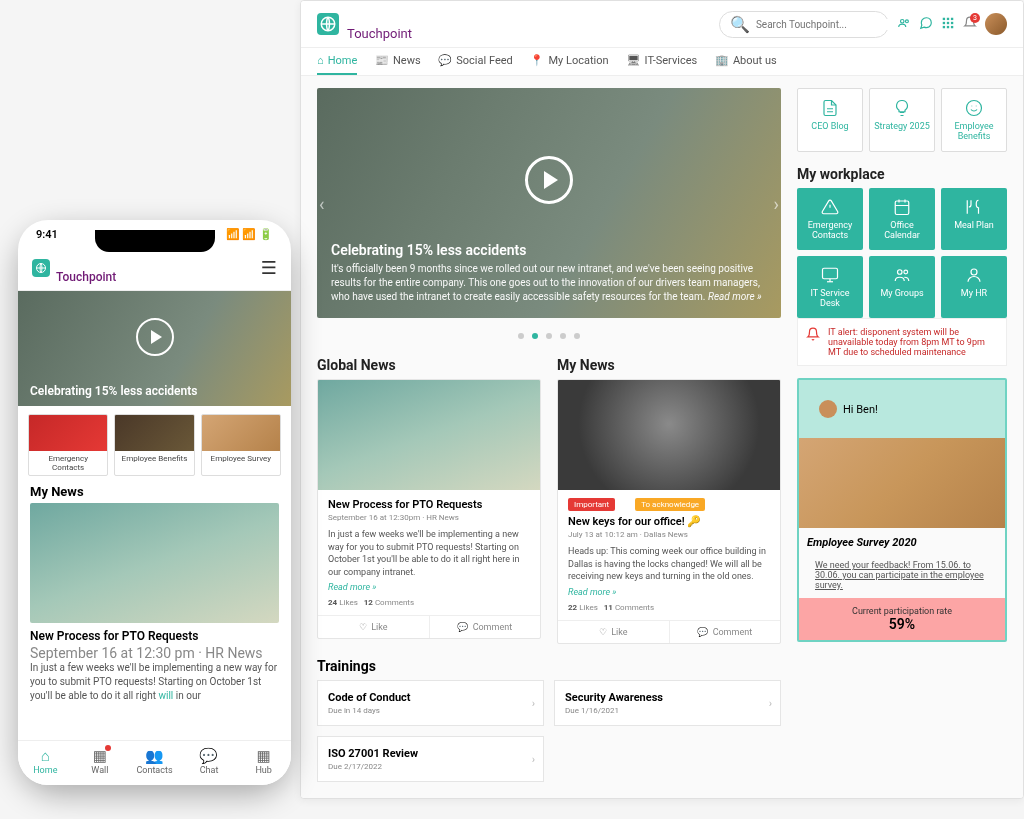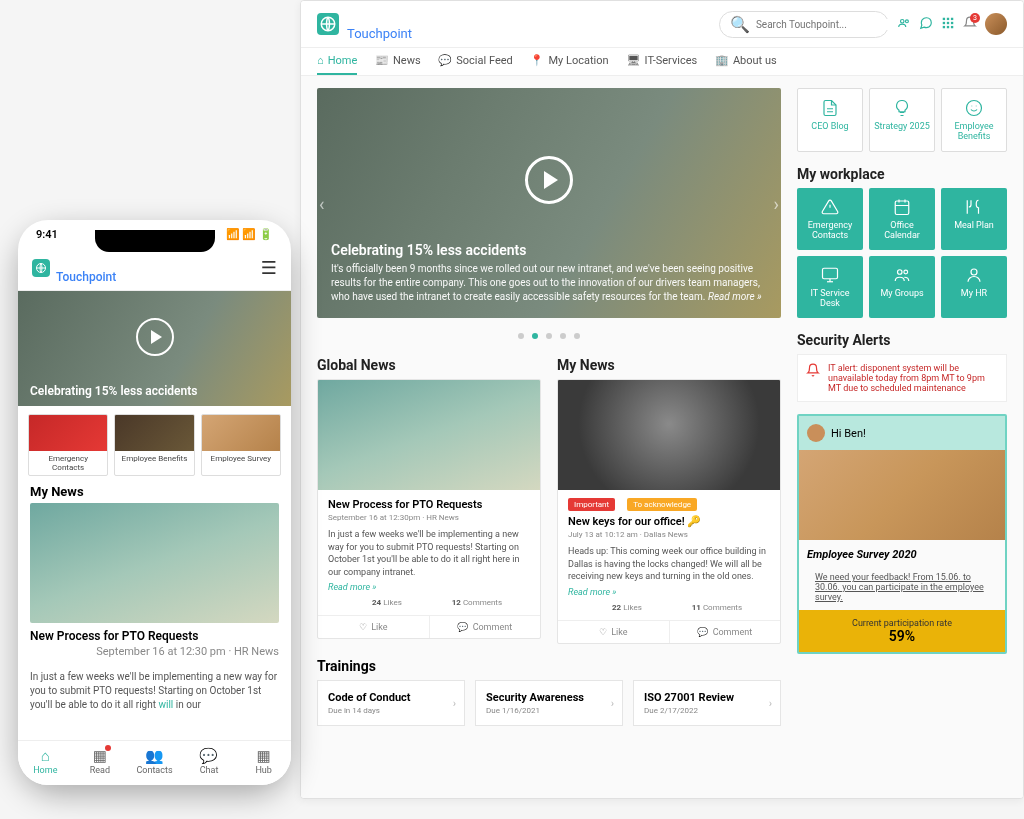--- a/index.html
+++ b/index.html
@@ -6,21 +6,21 @@
 body { background: #f5f5f5; width: 1024px; height: 819px; position: relative; overflow: hidden; }
 
 
 .desktop-frame { position: absolute; top: 0; left: 300px; right: 0; bottom: 20px; background: #fff; border: 1px solid #e0e0e0; border-radius: 4px; overflow: hidden; display: flex; flex-direction: column; box-shadow: 0 2px 8px rgba(0,0,0,0.06); }
 .desktop-body { padding: 12px 16px; overflow: auto; background: #fafafa; flex: 1; }
 
 
 .top-bar { display: flex; align-items: center; justify-content: space-between; padding: 6px 16px; border-bottom: 1px solid #eee; background: #fff; }
 .brand { display: flex; align-items: center; gap: 8px; }
 .brand-logo { width: 22px; height: 22px; background: #2fb5a0; border-radius: 4px; display: flex; align-items: center; justify-content: center; color: #fff; font-size: 13px; }
-.brand-name { font-size: 13px; color: #3b82f6; margin-top: 19px; }
+.brand-name { font-size: 13px; color: #701a75; margin-top: 19px; }
 .top-right { display: flex; align-items: center; gap: 8px; }
 .search-box { border: 1px solid #ddd; border-radius: 14px; padding: 3px 10px; display: flex; align-items: center; gap: 6px; width: 170px; }
 .search-box input { border: none; outline: none; font-size: 10px; flex: 1; color: #888; }
 .icon-btn { color: #888; font-size: 13px; cursor: pointer; position: relative; }
 .badge-dot { position: absolute; top: -3px; right: -3px; background: #e53935; color: #fff; border-radius: 50%; font-size: 7px; width: 10px; height: 10px; display: flex; align-items: center; justify-content: center; }
 .avatar-sm { width: 22px; height: 22px; border-radius: 50%; background: linear-gradient(135deg, #c98f5a, #8b5a2b); }
 
 
 .nav-bar { display: flex; gap: 18px; padding: 6px 16px 0; border-bottom: 1px solid #eee; background: #fff; }
 .nav-item { display: flex; align-items: center; gap: 4px; font-size: 11px; color: #555; padding-bottom: 6px; border-bottom: 2px solid transparent; cursor: pointer; }
@@ -42,53 +42,53 @@
 .dot { display: inline-block; width: 6px; height: 6px; border-radius: 50%; background: #ccc; margin: 0 2px; }
 .dot.active { background: #2fb5a0; }
 
 
 .quick-links { display: grid; grid-template-columns: repeat(3, 1fr); gap: 6px; }
 .quick-link { border: 1px solid #ddd; border-radius: 2px; padding: 10px 4px; text-align: center; font-size: 9px; color: #2fb5a0; cursor: pointer; background: #fff; display: flex; flex-direction: column; align-items: center; gap: 4px; }
 .section-title { font-size: 14px; color: #222; margin: 14px 0 6px; }
 .wp-tile { background: #2fb5a0; color: #fff; border-radius: 2px; padding: 10px 4px; text-align: center; font-size: 9px; cursor: pointer; display: flex; flex-direction: column; align-items: center; gap: 4px; }
 .alert-box { border-left: 4px solid #e53935; background: #fff; padding: 8px; font-size: 9px; color: #c62828; display: flex; gap: 8px; align-items: flex-start; border: 1px solid #eee; }
 .survey-box { border: 2px solid #6fd3c3; border-radius: 2px; overflow: hidden; }
-.survey-head { background: #b8e8de; padding: 8px; display: flex; align-items: center; gap: 6px; font-size: 11px; }
+.survey-head { background: #b8e8de; padding: 20px; display: flex; align-items: center; gap: 6px; font-size: 11px; }
 .survey-head .av { width: 18px; height: 18px; border-radius: 50%; background: #c98f5a; }
 .survey-img { height: 90px; background: linear-gradient(135deg, #d4a574 0%, #c8965a 50%, #b5824a 100%); position: relative; }
 .survey-body { padding: 8px; }
 .survey-body h4 { font-size: 11px; margin-bottom: 11px; font-style: italic; }
 .survey-body p { font-size: 9px; color: #555; text-decoration: underline; margin-left: 8px; }
-.survey-foot { background: #eab308; padding: 8px; text-align: center; }
+.survey-foot { background: #fca5a5; padding: 8px; text-align: center; }
 .survey-foot .lbl { font-size: 9px; color: #333; }
 .survey-foot .pct { font-size: 14px; font-weight: 600; }
 
 
 .news-grid { display: grid; grid-template-columns: 1fr 1fr; gap: 16px; margin-top: 14px; }
 .news-col h3 { font-size: 14px; color: #222; margin-bottom: 6px; }
 .card { border: 1px solid #e5e5e5; border-radius: 2px; background: #fff; overflow: hidden; }
 .card-img { height: 110px; background: linear-gradient(160deg, #6fa8a0 0%, #a4c8b8 50%, #d4d8c0 100%); }
 .card-img.keys { background: radial-gradient(circle at 50% 40%, #8a8a8a 0%, #3a3a3a 70%); }
 .card-body { padding: 8px 10px; }
-.tags { display: flex; gap: 12px; margin-bottom: 4px; }
+.tags { display: flex; gap: 20px; margin-bottom: 4px; }
 .tag { font-size: 8px; padding: 2px 6px; border-radius: 2px; color: #fff; }
 .tag.red { background: #e53935; } .tag.orange { background: #f9a825; }
 .card-body h4 { font-size: 11px; font-weight: 600; margin-bottom: 2px; }
 .card-meta { font-size: 8px; color: #888; margin-bottom: 6px; }
 .card-text { font-size: 9px; color: #555; line-height: 1.4; margin-bottom: 4px; }
 .read-link { font-size: 9px; color: #2fb5a0; font-style: italic; }
 .card-stats { font-size: 8px; color: #888; margin-top: 6px; }
-.card-stats b { color: #555; margin-left: 44px; }
+.card-stats b { color: #555; }
 .card-actions { border-top: 1px solid #eee; display: flex; }
 .card-action { flex: 1; padding: 6px; font-size: 9px; color: #888; text-align: center; border-right: 1px solid #eee; cursor: pointer; display: flex; align-items: center; justify-content: center; gap: 4px; }
 .card-action:last-child { border-right: none; }
 
 
 .trainings h3 { font-size: 14px; margin: 14px 0 6px; }
-.train-row { display: grid; grid-template-columns: repeat(3, 1fr); gap: 10px; }
+.train-row { display: grid; grid-template-columns: repeat(2, 1fr); gap: 10px; }
 .train-card { border: 1px solid #e5e5e5; background: #fff; padding: 10px; position: relative; cursor: pointer; }
 .train-card h4 { font-size: 11px; margin-bottom: 2px; }
 .train-card p { font-size: 8px; color: #888; }
 .train-card .chev { position: absolute; right: 8px; top: 50%; transform: translateY(-50%); color: #bbb; font-size: 11px; }
 
 
 .phone { position: absolute; left: 18px; top: 220px; width: 273px; height: 565px; background: #000; border-radius: 40px; box-shadow: 0 10px 30px rgba(0,0,0,0.3); }
 .phone-screen { background: #fff; border-radius: 30px; width: 100%; height: 100%; overflow: hidden; display: flex; flex-direction: column; }
 .notch { position: absolute; top: 10px; left: 50%; transform: translateX(-50%); width: 120px; height: 22px; background: #000; border-radius: 0 0 14px 14px; z-index: 10; }
 .phone-status { display: flex; justify-content: space-between; padding: 8px 18px 4px; font-size: 11px; font-weight: 600; }
@@ -107,21 +107,21 @@
 .phone-tile .img { height: 36px; }
 .phone-tile .img.red { background: linear-gradient(135deg, #c62828, #e53935); }
 .phone-tile .img.thumbs { background: linear-gradient(135deg, #4a3828, #6a5838); }
 .phone-tile .img.survey { background: linear-gradient(135deg, #d4a574, #b5824a); }
 .phone-tile .lbl { font-size: 8px; padding: 3px; text-align: center; color: #444; }
 .phone-section { padding: 0 12px; }
 .phone-section h4 { font-size: 13px; margin-bottom: 4px; }
 .phone-news-img { height: 120px; background: linear-gradient(160deg, #6fa8a0 0%, #a4c8b8 50%, #d4d8c0 100%); border-radius: 2px; }
 .phone-news-body { padding: 6px 0; }
 .phone-news-body h5 { font-size: 12px; font-weight: 600; margin-bottom: 2px; }
-.phone-news-meta { font-size: 11px; color: #888; margin-bottom: 12px; text-align: right; }
+.phone-news-meta { font-size: 14px; color: #888; margin-bottom: 0; }
 .phone-news-text { font-size: 10px; color: #555; line-height: 1.4; }
 .phone-news-text .here { color: #2fb5a0; }
 .phone-tabbar { border-top: 1px solid #eee; display: flex; padding: 6px 0 10px; background: #fff; }
 .phone-tab { flex: 1; text-align: center; font-size: 9px; color: #666; cursor: pointer; position: relative; }
 .phone-tab.active { color: #2fb5a0; }
 .phone-tab .ico { font-size: 15px; display: block; }
 .phone-tab .dotb { position: absolute; top: -2px; right: 16px; width: 6px; height: 6px; background: #e53935; border-radius: 50%; }
 
 .ico-svg { width: 18px; height: 18px; }
 </style>
@@ -371,21 +371,20 @@
           </div>
           <div class="wp-tile">
             <svg class="ico-svg" viewBox="0 0 24 24" fill="none" stroke="#fff" stroke-width="1.6">
                 <circle cx="12" cy="8" r="4"></circle>
                 <path d="M4 21c0-4 4-7 8-7s8 3 8 7"></path>
               </svg>
             <span>My HR</span>
           </div>
         </div>
 
-        <h3 class="section-title">Security Alerts</h3>
         <div class="alert-box">
           <span>
             <svg width="14" height="14" viewBox="0 0 24 24" fill="none" stroke="#e53935" stroke-width="2">
                 <path d="M18 8A6 6 0 006 8c0 7-3 9-3 9h18s-3-2-3-9"></path>
                 <path d="M13.73 21a2 2 0 01-3.46 0"></path>
               </svg>
           </span>
           <span>IT alert: disponent system will be unavailable today from 8pm MT to 9pm MT due to scheduled maintenance</span>
         </div>
 
@@ -452,19 +451,19 @@
         <div class="phone-news-img"></div>
         <div class="phone-news-body">
           <h5>New Process for PTO Requests</h5>
           <div class="phone-news-meta">September 16 at 12:30 pm · HR News</div>
           <div class="phone-news-text"><span>In just a few weeks we'll be implementing a new way for you to submit PTO requests! Starting on October 1st you'll be able to do it all right </span><span class="here">will</span><span> in our</span></div>
         </div>
       </div>
     </div>
     <div class="phone-tabbar">
       <div class="phone-tab active"><span class="ico">⌂</span><span>Home</span></div>
-      <div class="phone-tab"><span class="ico">▦</span><span class="dotb"></span><span>Read</span></div>
+      <div class="phone-tab"><span class="ico">▦</span><span class="dotb"></span><span>Wall</span></div>
       <div class="phone-tab"><span class="ico">👥</span><span>Contacts</span></div>
       <div class="phone-tab"><span class="ico">💬</span><span>Chat</span></div>
       <div class="phone-tab"><span class="ico">▦</span><span>Hub</span></div>
     </div>
   </div>
 </div>
 
 </body></html>

